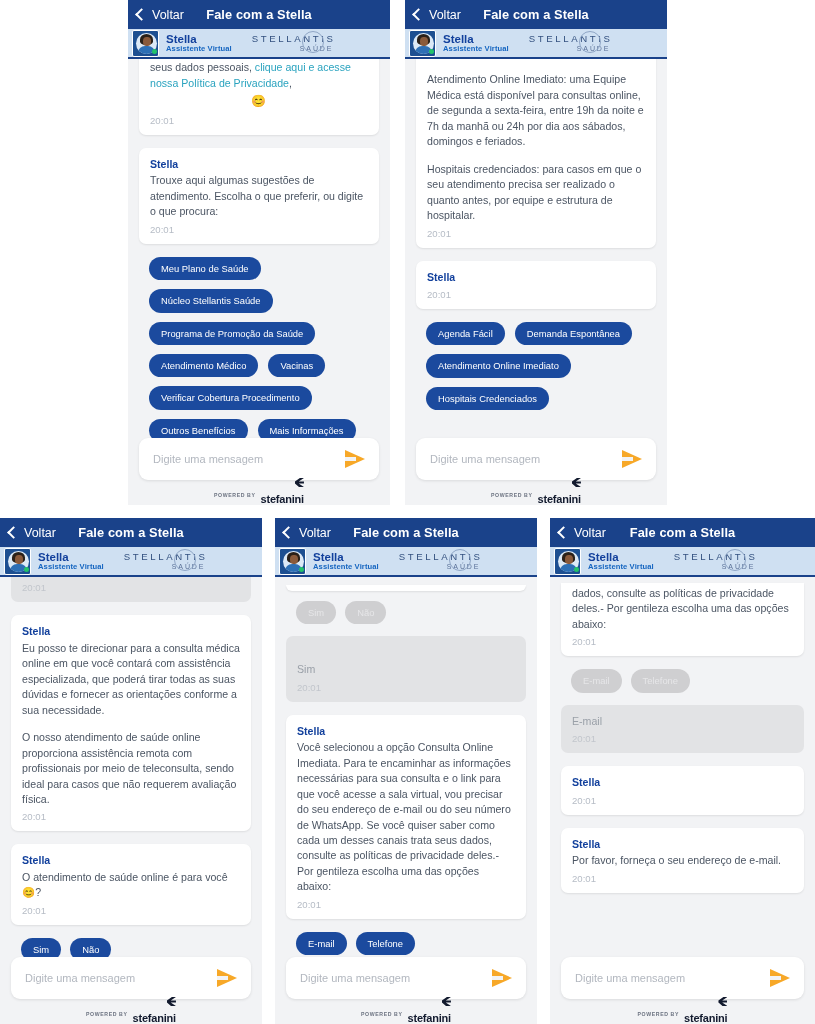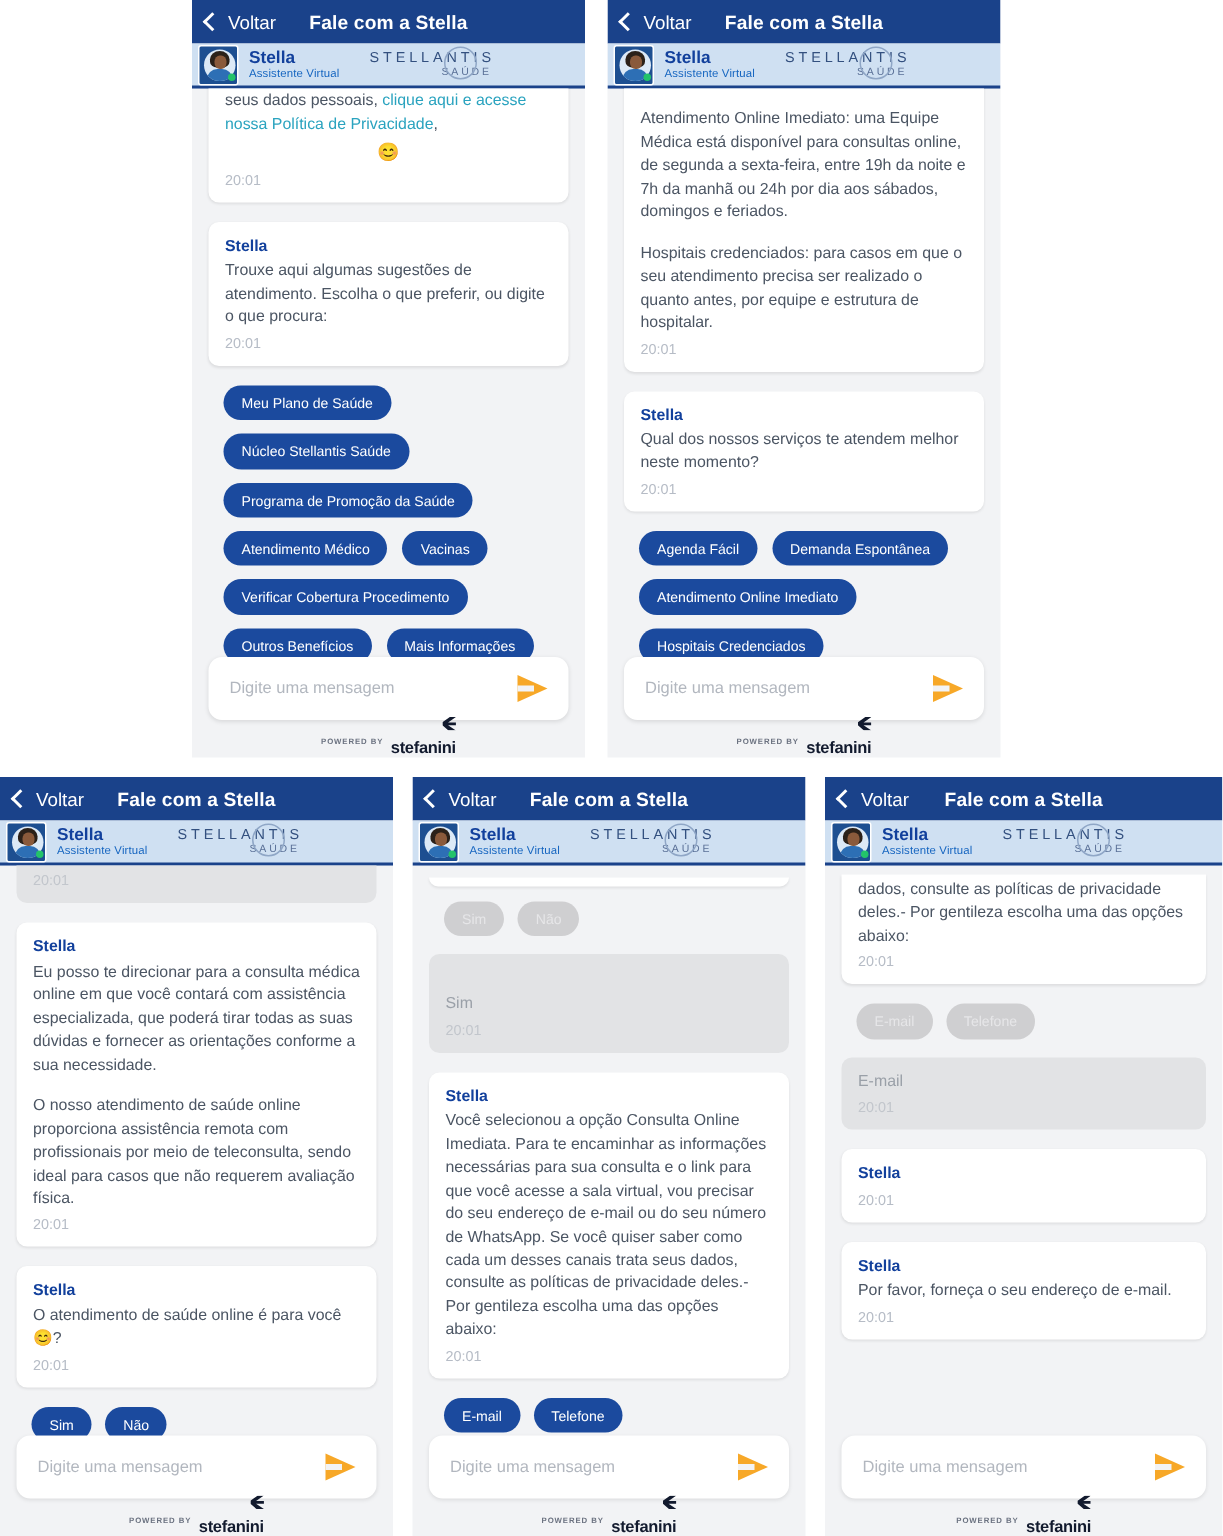--- a/index.html
+++ b/index.html
@@ -101,21 +101,21 @@
   .av-dot {
     position: absolute; right: 1.5px; bottom: 1.5px;
     width: 5px; height: 5px; border-radius: 50%;
     background: #23c36a;
   }
   .brand-name {
     margin-left: 7px;
     line-height: 1.05;
   }
   .brand-name .n1 { font-size: 11.5px; font-weight: bold; color: #12409c; display:block; }
-  .brand-name .n2 { font-size: 7.6px; font-weight: normal; color: #1565c0; display:block; letter-spacing:.1px; }
+  .brand-name .n2 { font-size: 7.6px; font-weight: bold; color: #1565c0; display:block; letter-spacing:.1px; }
   .stellantis {
     margin-left: 20px;
     position: relative;
     line-height: 1;
     color: #2b4a7a;
   }
   .st-word {
     font-size: 9.6px;
     letter-spacing: 2.6px;
     font-weight: 500;
@@ -371,21 +371,20 @@
     </div>
     <div class="chat">
       <div class="card clipped-top">
         <p>funcionamento dos Núcleos)</p>
         <p>Atendimento Online Imediato: uma Equipe Médica está disponível para consultas online, de segunda a sexta-feira, entre 19h da noite e 7h da manhã ou 24h por dia aos sábados, domingos e feriados.</p>
         <p>Hospitais credenciados: para casos em que o seu atendimento precisa ser realizado o quanto antes, por equipe e estrutura de hospitalar.</p>
         <div class="time">20:01</div>
       </div>
       <div class="card">
         <div class="who">Stella</div>
-        <p>Qual dos nossos serviços te atendem melhor neste momento?</p>
         <div class="time">20:01</div>
       </div>
       <div class="chips">
         <div class="chip">Agenda Fácil</div>
         <div class="chip">Demanda Espontânea</div>
         <div class="chip">Atendimento Online Imediato</div>
         <div class="chip">Hospitais Credenciados</div>
       </div>
     </div>
     <div class="composer-wrap">

